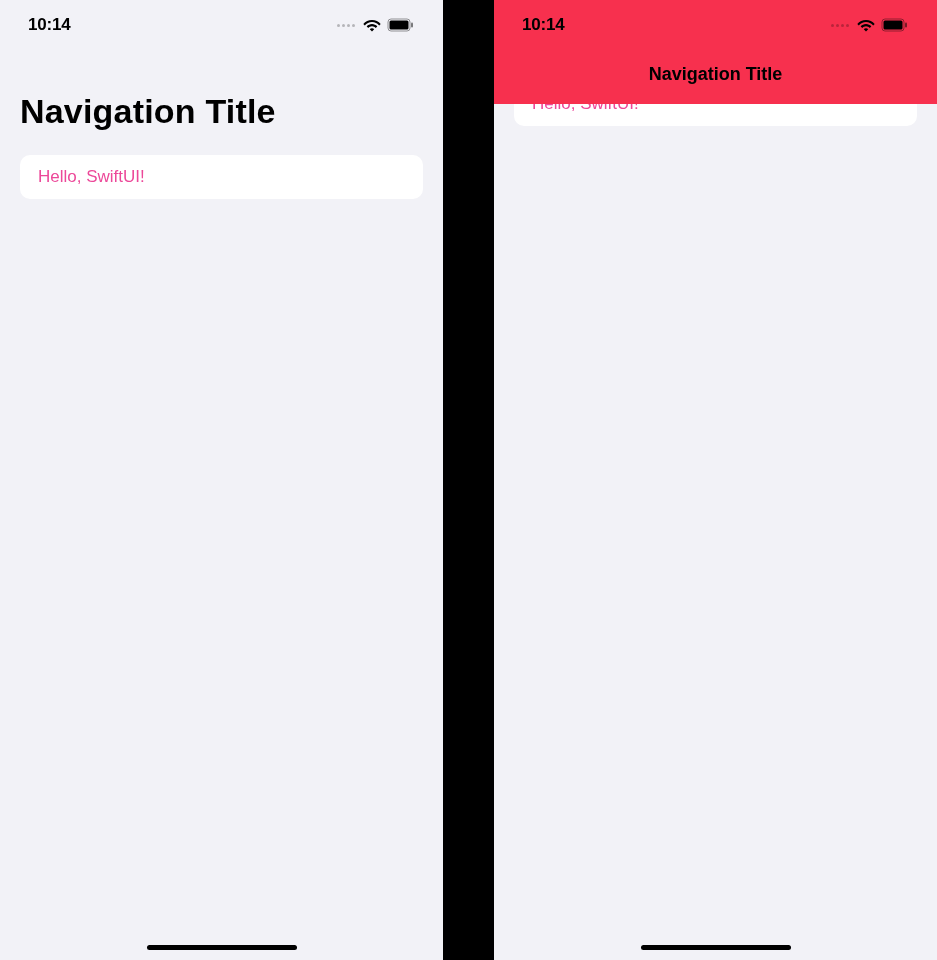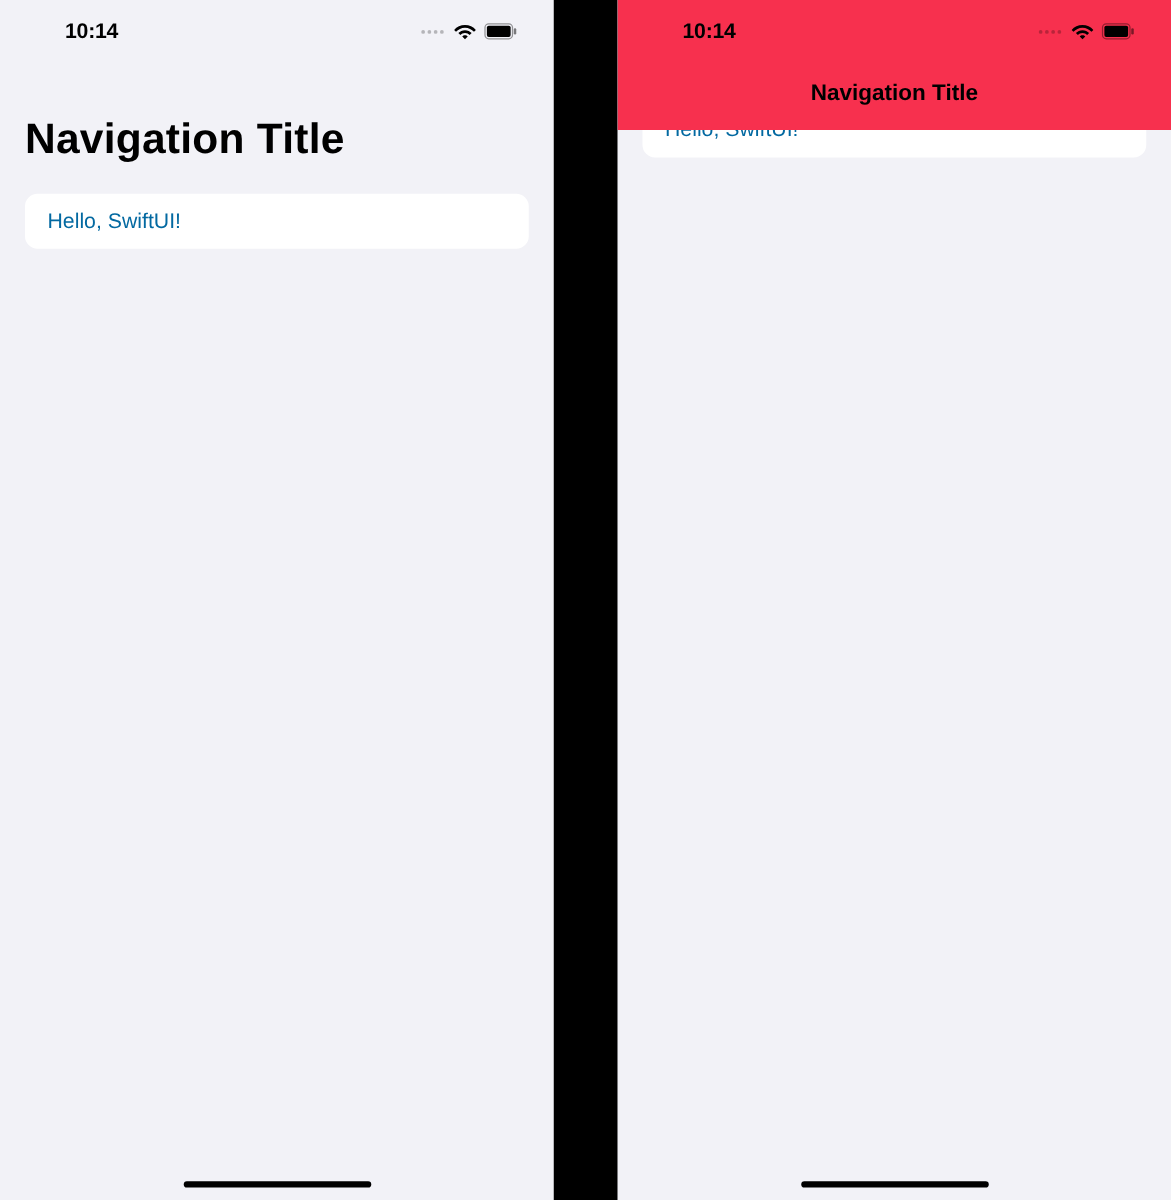--- a/index.html
+++ b/index.html
@@ -32,21 +32,21 @@
       width: 51px;
       height: 960px;
       background: #000;
     }
     
     .status-bar {
       height: 44px;
       display: flex;
       align-items: center;
       justify-content: space-between;
-      padding: 0 28px 0 52px;
+      padding: 0 28px 0 28px;
       padding-top: 6px;
       position: relative;
       z-index: 10;
     }
     .status-time {
       font-size: 17px;
       font-weight: 600;
       color: #000;
       letter-spacing: -0.2px;
     }
@@ -111,21 +111,21 @@
     }
     
     .list-area {
       padding: 16px 20px 0 20px;
     }
     .list-cell {
       background: #fff;
       border-radius: 10px;
       padding: 12px 18px;
       font-size: 17px;
-      color: #0369a1;
+      color: #ec4899;
     }
     
     .right-content {
       position: absolute;
       top: 82px;
       left: 0;
       right: 0;
       padding: 0 20px;
       z-index: 2;
     }

